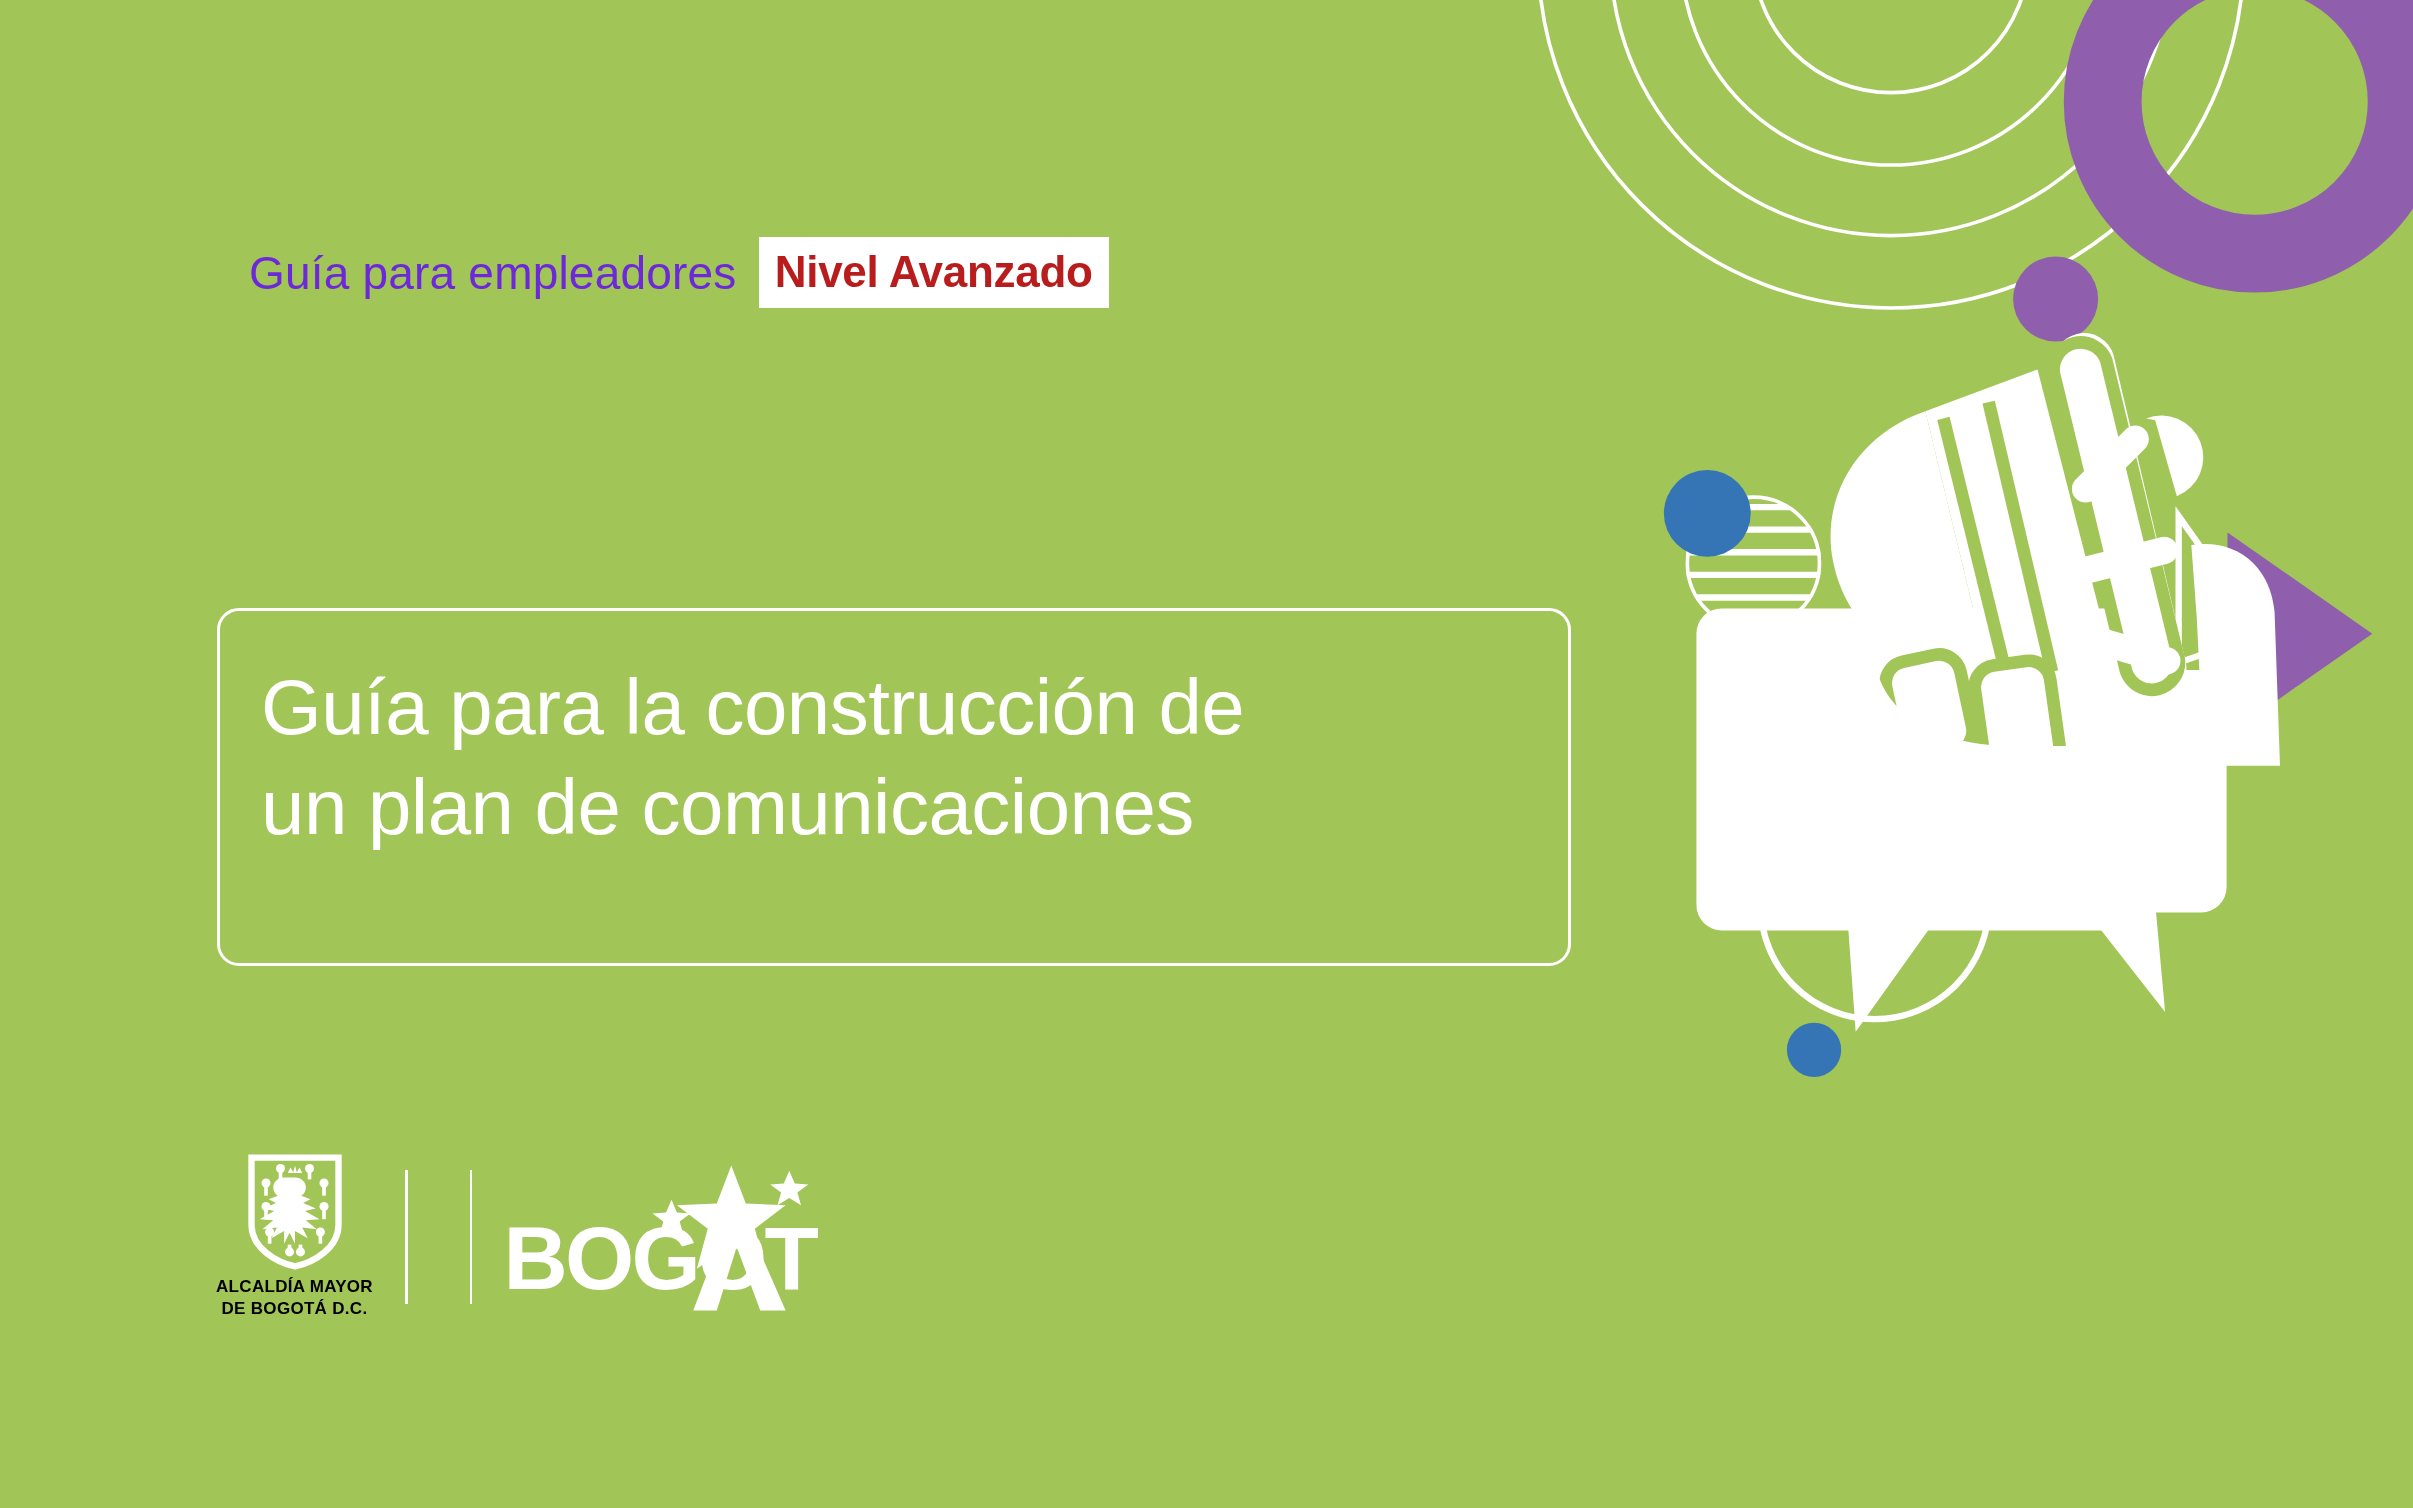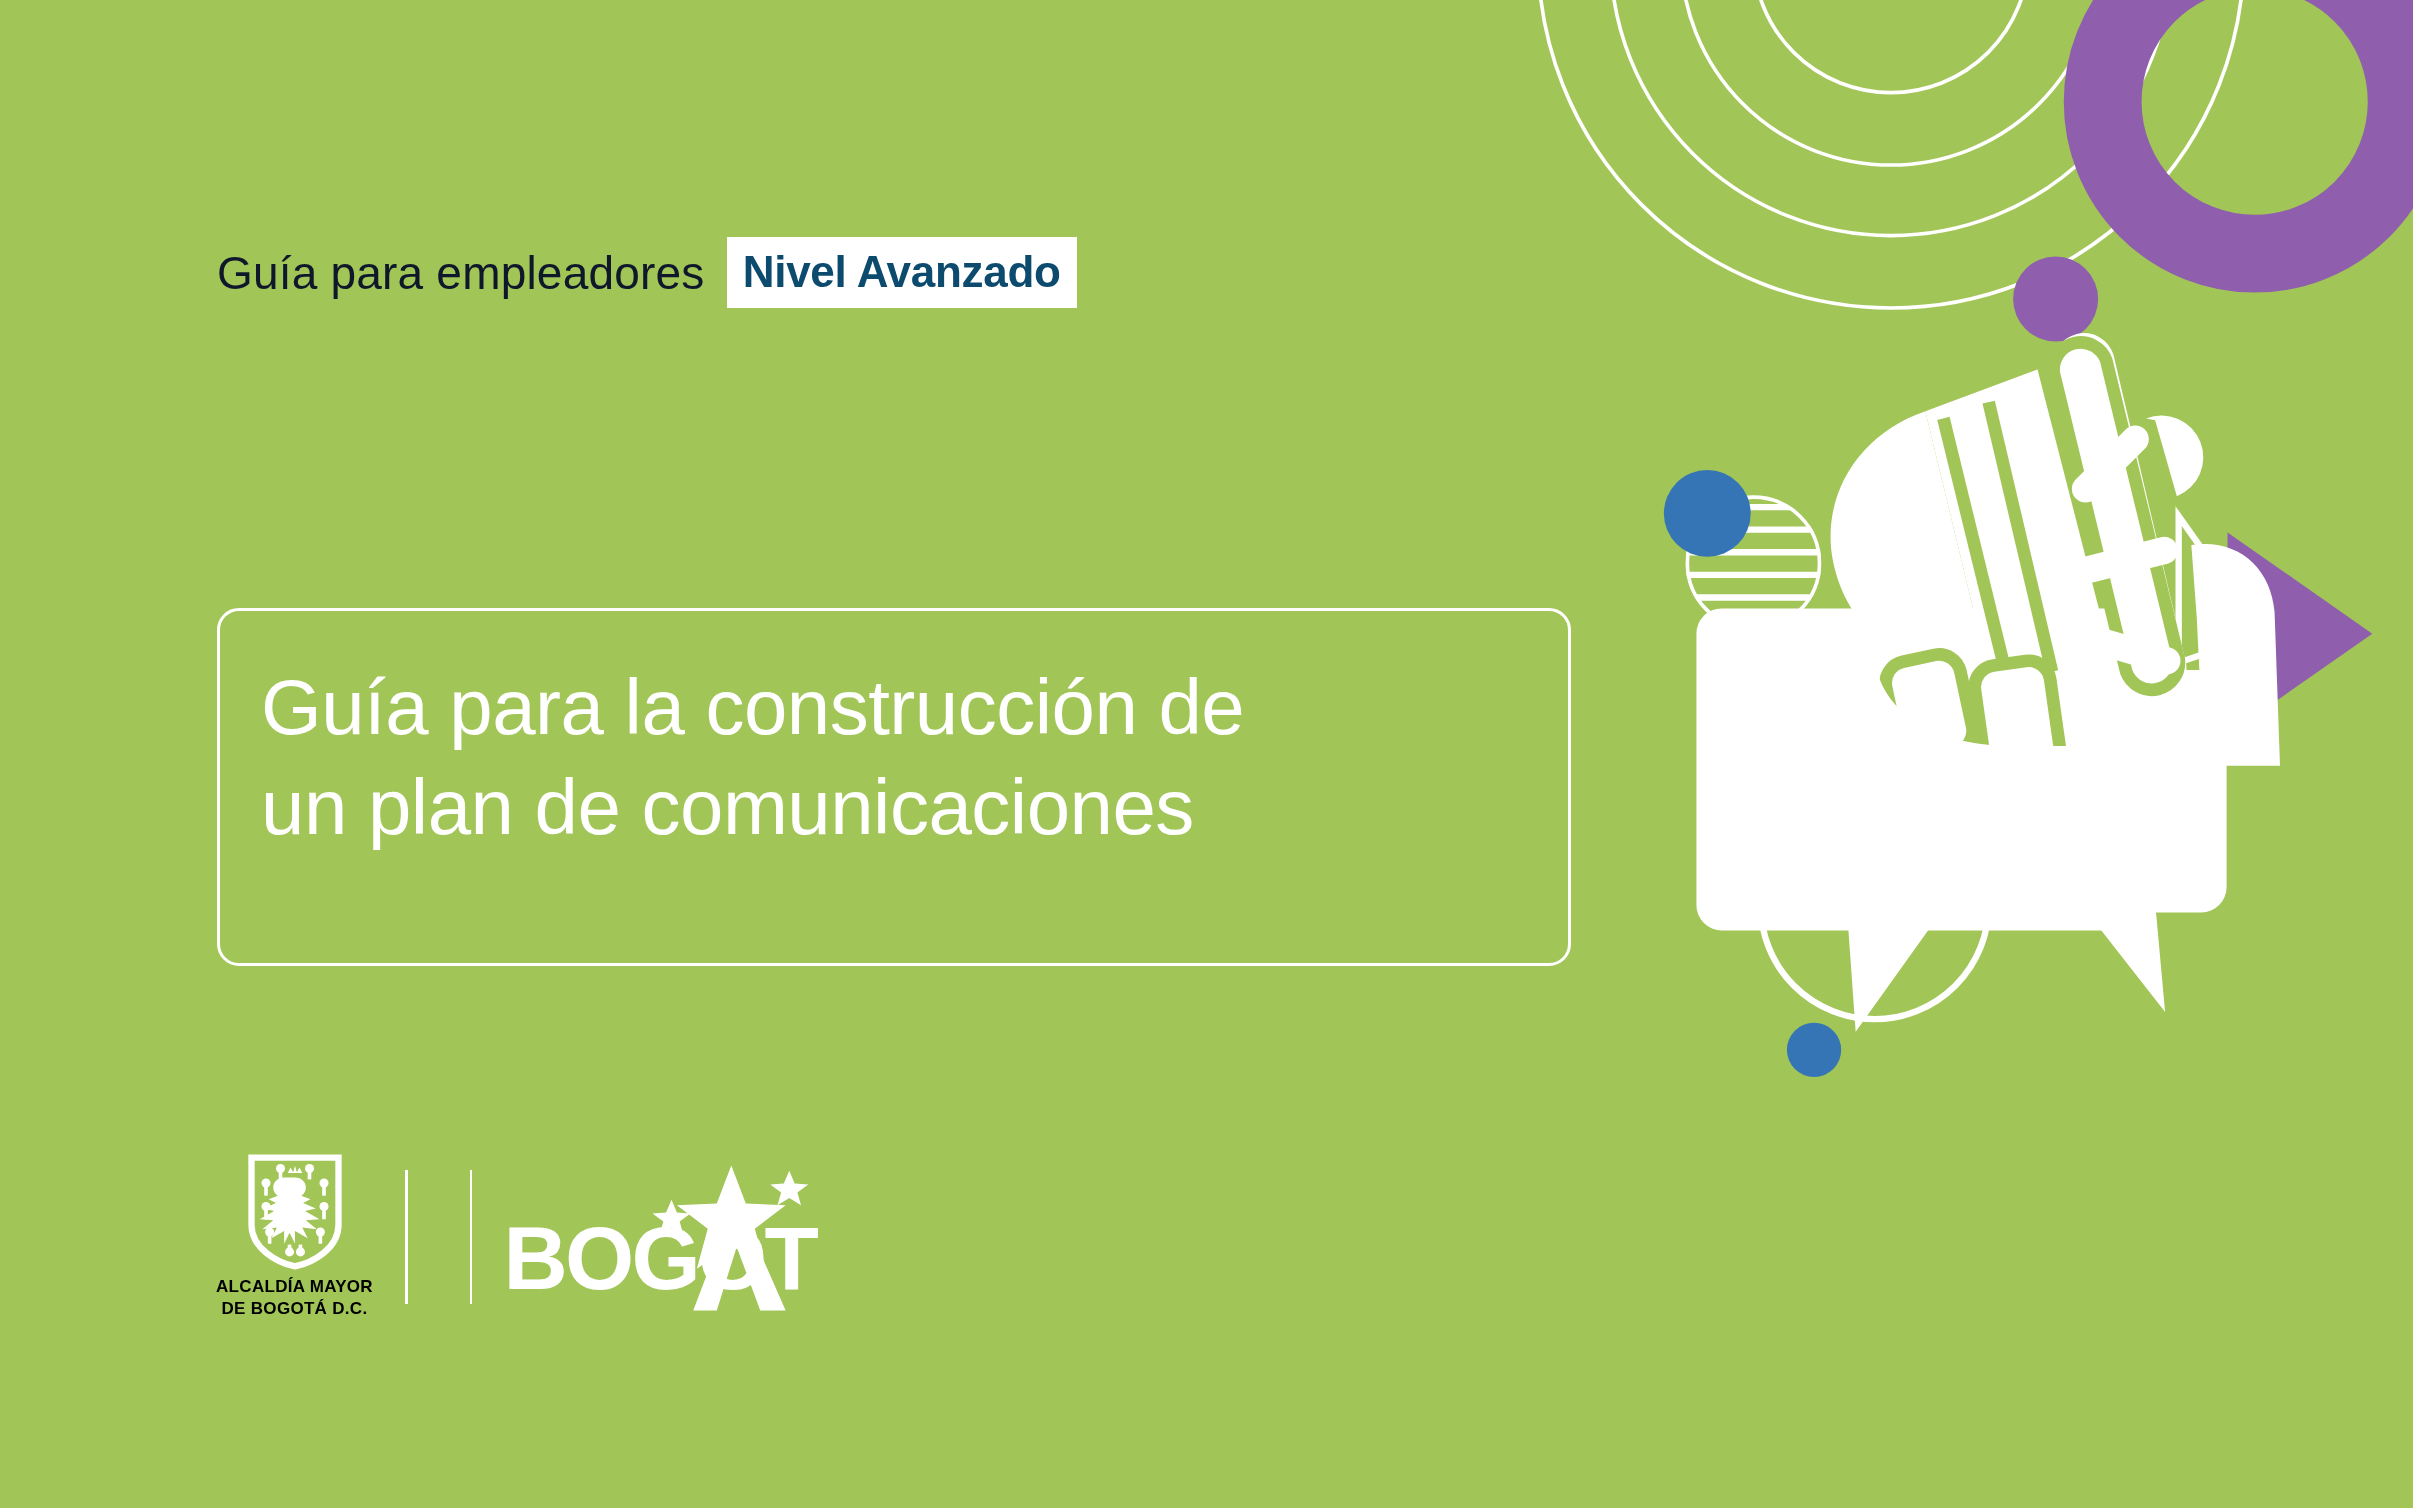--- a/index.html
+++ b/index.html
@@ -29,30 +29,31 @@
   .eyebrow {
     position: absolute;
     left: 217px;
     top: 237px;
     display: flex;
     align-items: center;
     gap: 0px;
     white-space: nowrap;
   }
   .eyebrow-text {
-    color: #0f172a;
+    color: #6d28d9;
     font-size: 46px;
     font-weight: 400;
     letter-spacing: 0.2px;
     line-height: 1;
     padding-right: 22px;
+    margin-left: 32px;
   }
   .eyebrow-badge {
     background: #ffffff;
-    color: #0c4a6e;
+    color: #b91c1c;
     font-size: 44px;
     font-weight: 700;
     line-height: 1;
     padding: 12.7px 16.3px 14.5px 16.3px;
     letter-spacing: -0.3px;
   }
 
   
   .title-box {
     position: absolute;

